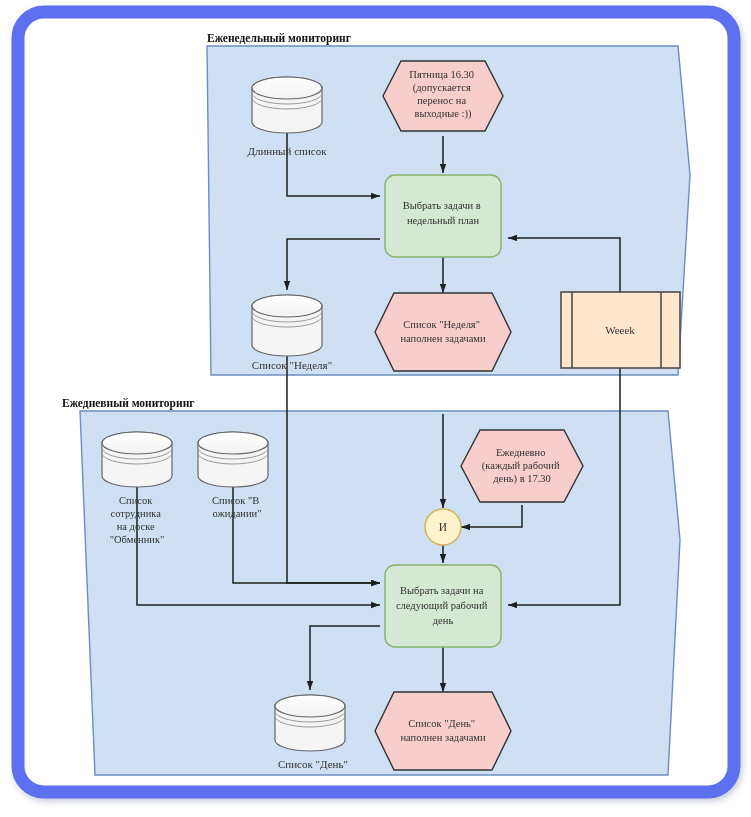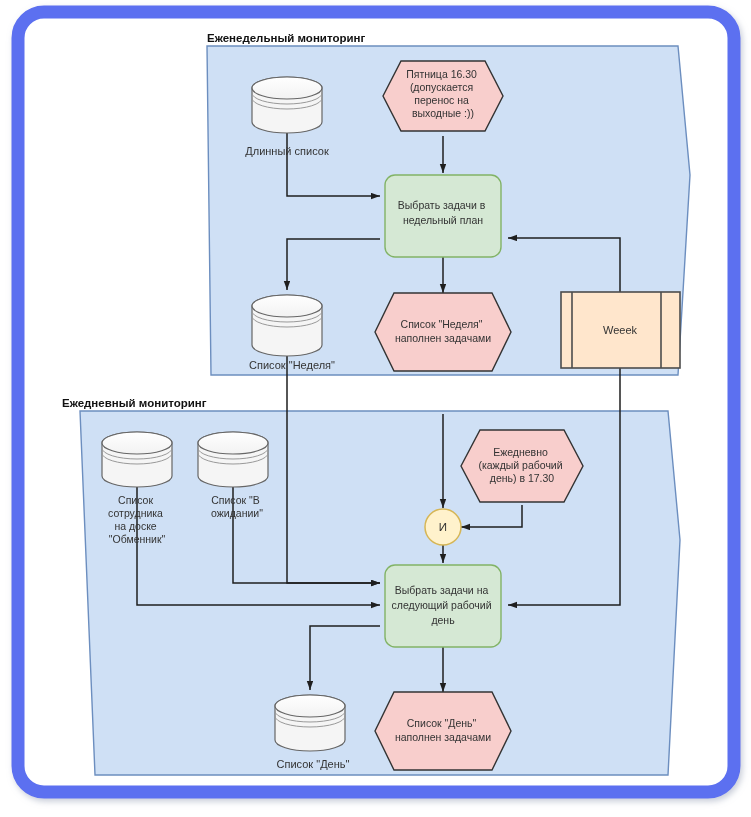--- a/index.html
+++ b/index.html
@@ -10,20 +10,21 @@
   body {
     width: 751px;
     height: 817px;
     font-family: "Liberation Sans", sans-serif;
     overflow: hidden;
   }
   #canvas-wrap {
     position: relative;
     width: 751px;
     height: 817px;
+    font-family: Liberation Serif, serif;
   }
   .flow-svg {
     position: absolute;
     top: 0;
     left: 0;
   }
   .node-label,
   .section-label,
   .db-label {
     pointer-events: none;

